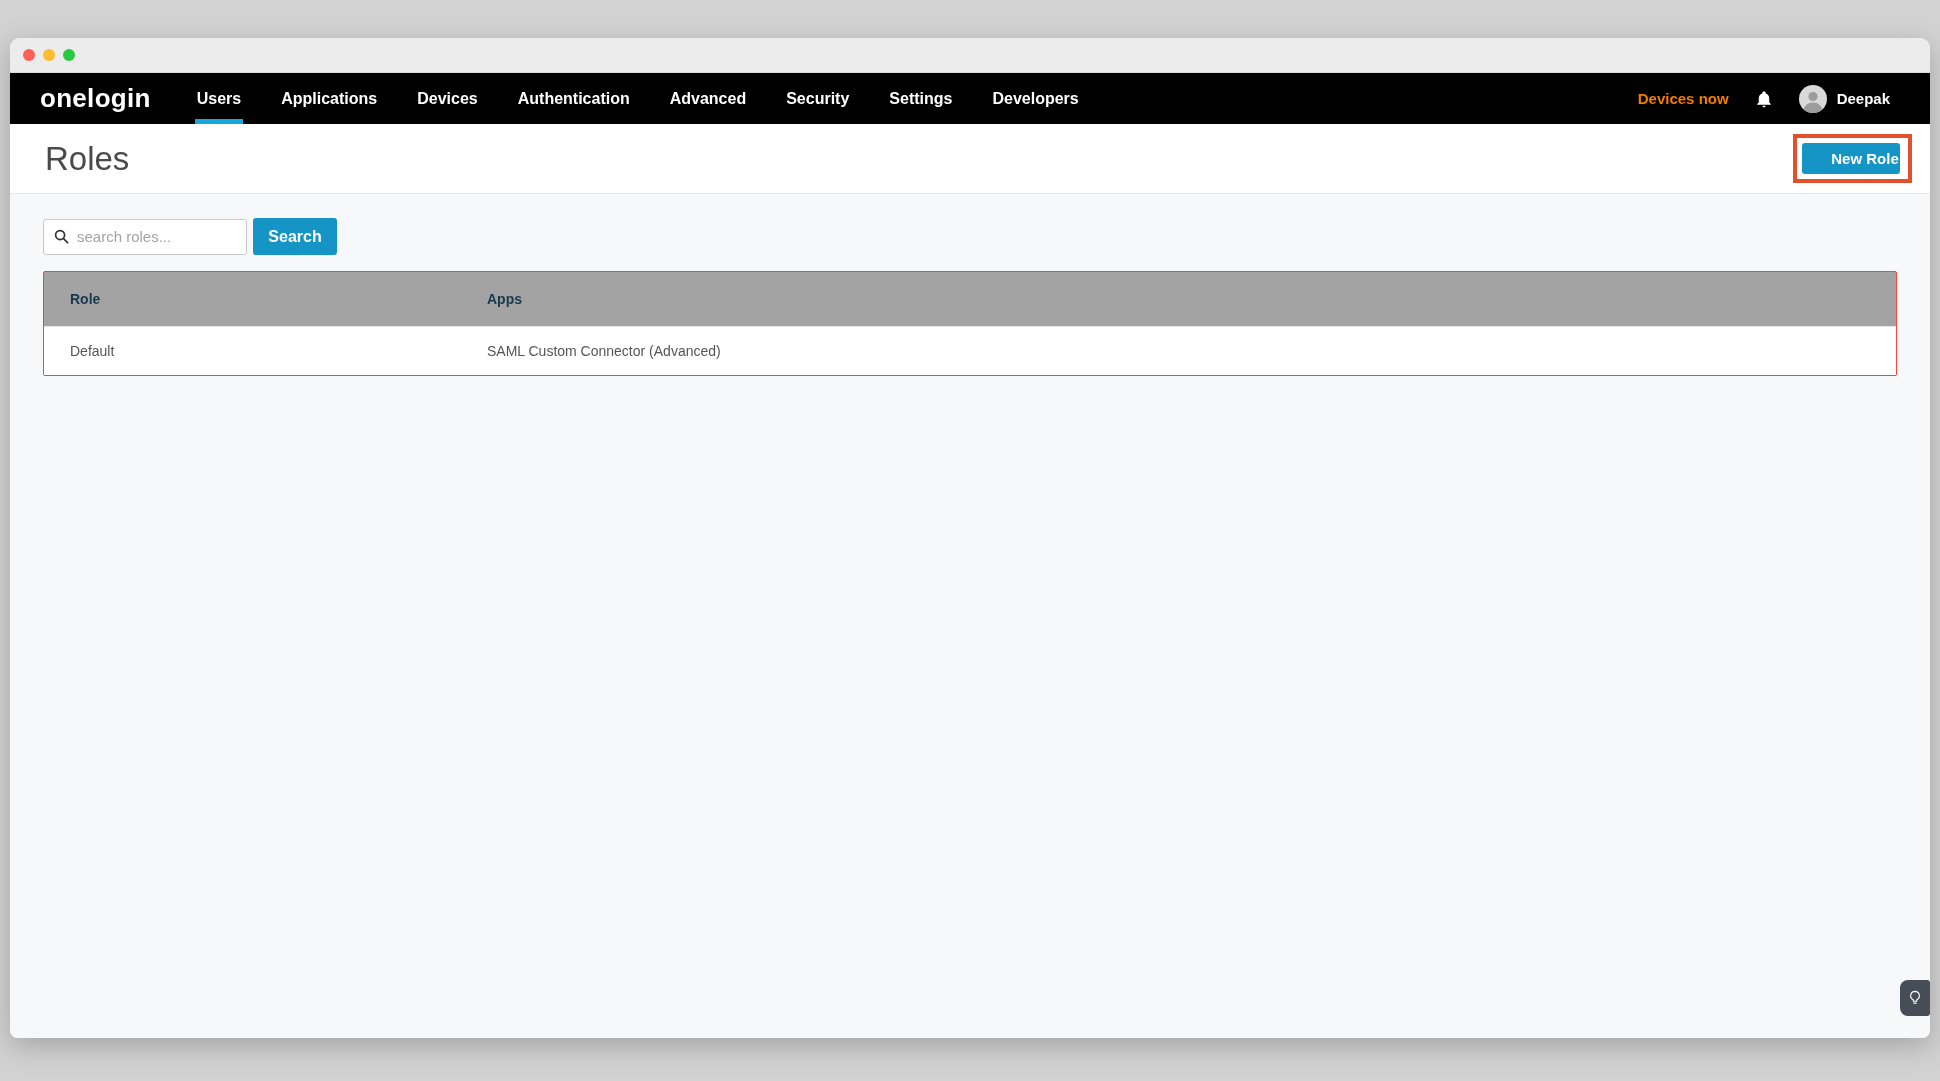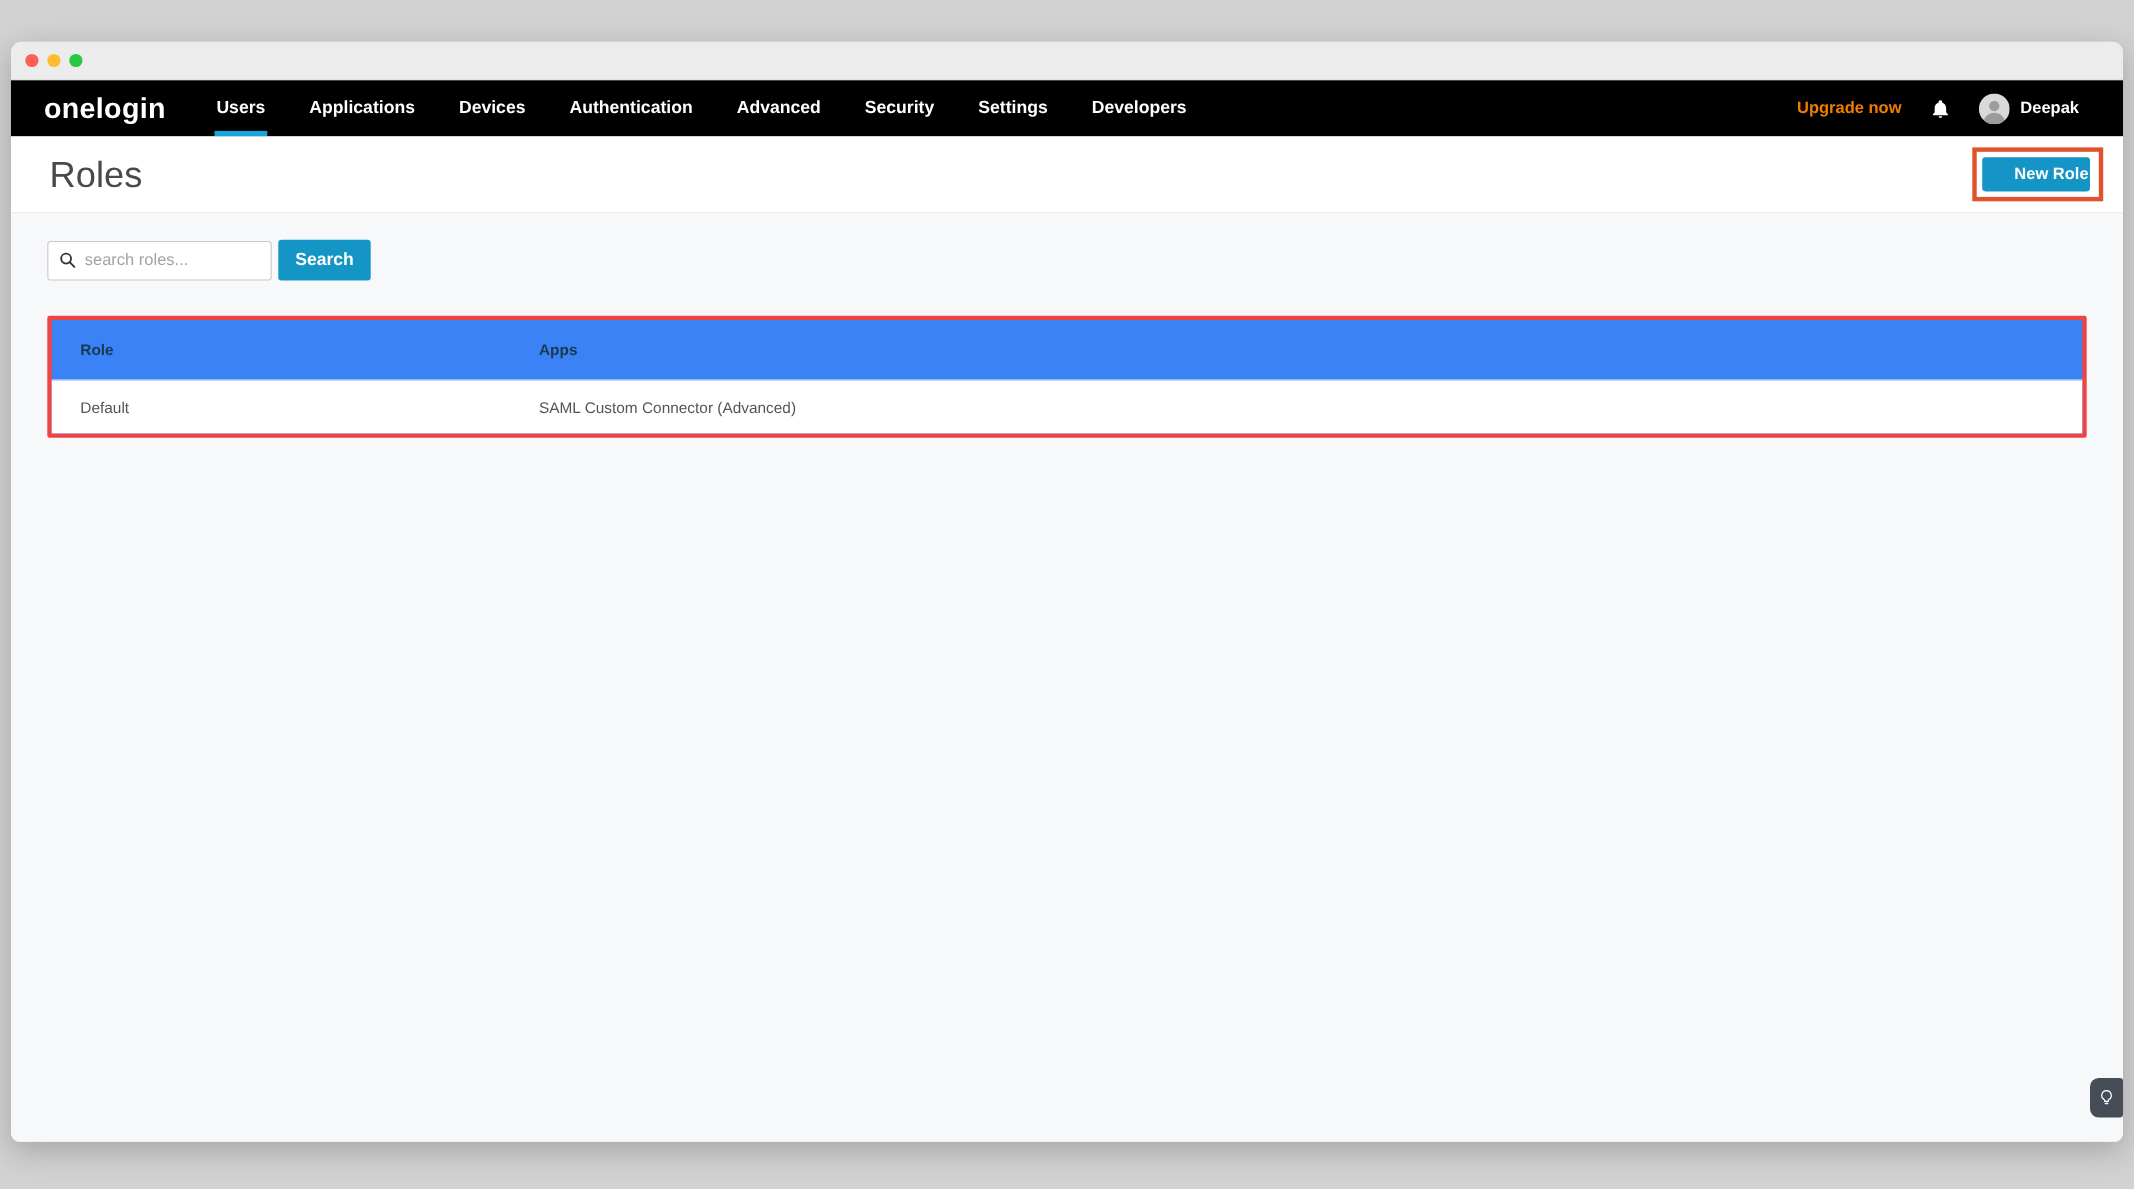--- a/index.html
+++ b/index.html
@@ -86,22 +86,22 @@
   .search-box input {
     border: none; outline: none; width: 100%;
     font-size: 15px; color: #737373; background: transparent;
     font-family: "Liberation Sans", sans-serif;
   }
   .search-box input::placeholder { color: #a3a3a3; }
   .search-icon { margin-right: 8px; flex: none; display: flex; }
   .btn-search { width: 84px; height: 37px; font-size: 16px; margin-left: 6px; }
   
   .roles-table {
-    margin-top: 32px; background: #3b82f6;
-    border: 4px solid #ef4444; border-radius: 2px;
+    margin-top: 16px; background: #a3a3a3;
+    border: 1px solid #ef4444; border-radius: 2px;
   }
   .thead, .trow {
     display: grid; grid-template-columns: 417px 1fr;
     align-items: center; padding: 0 26px;
   }
   .thead {
     height: 55px; font-size: 14px; font-weight: 700; color: #173a4d;
     border-bottom: 1px solid #e8e8e8;
   }
   .trow { height: 48px; font-size: 14px; color: #555; background: #fff; }
@@ -131,21 +131,21 @@
       <a class="nav-item active">Users</a>
       <a class="nav-item">Applications</a>
       <a class="nav-item">Devices</a>
       <a class="nav-item">Authentication</a>
       <a class="nav-item">Advanced</a>
       <a class="nav-item">Security</a>
       <a class="nav-item">Settings</a>
       <a class="nav-item">Developers</a>
     </nav>
     <div class="nav-right">
-      <a class="upgrade">Upgrade now</a>
+      <a class="upgrade">Devices now</a>
       <span class="bell">
         <svg width="18" height="20" viewBox="0 0 24 24">
           <path d="M12 23c1.2 0 2.1-.9 2.1-2.1H9.9c0 1.2.9 2.1 2.1 2.1zm7-6.5v-5.3c0-3.2-1.7-5.9-4.7-6.6v-.8a2.3 2.3 0 0 0-4.6 0v.8C6.7 5.3 5 8 5 11.2v5.3l-2.1 2.1v1.1h18.2v-1.1L19 16.5z" fill="#fff"></path>
         </svg>
       </span>
       <span class="user-chip">
         <span style="display:flex;">
           <svg width="28" height="28" viewBox="0 0 28 28">
             <defs>
                 <clipPath id="avclip">

